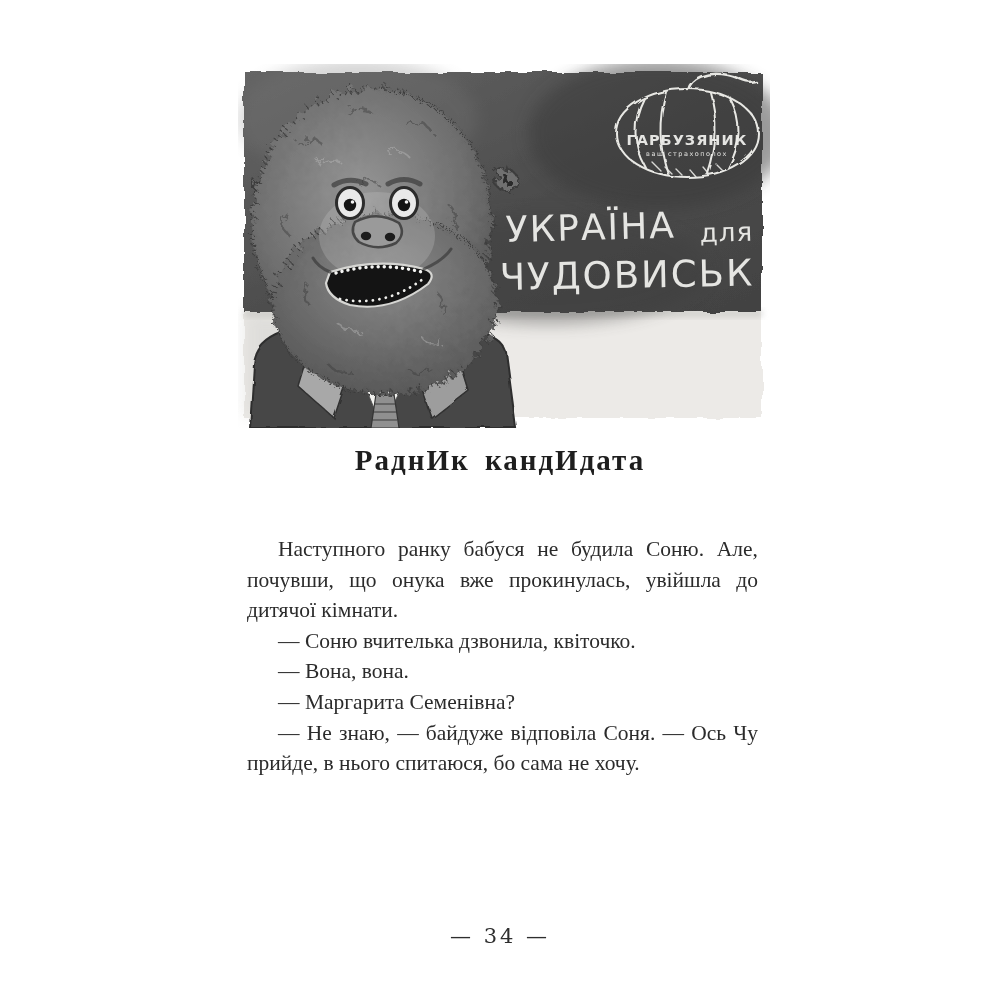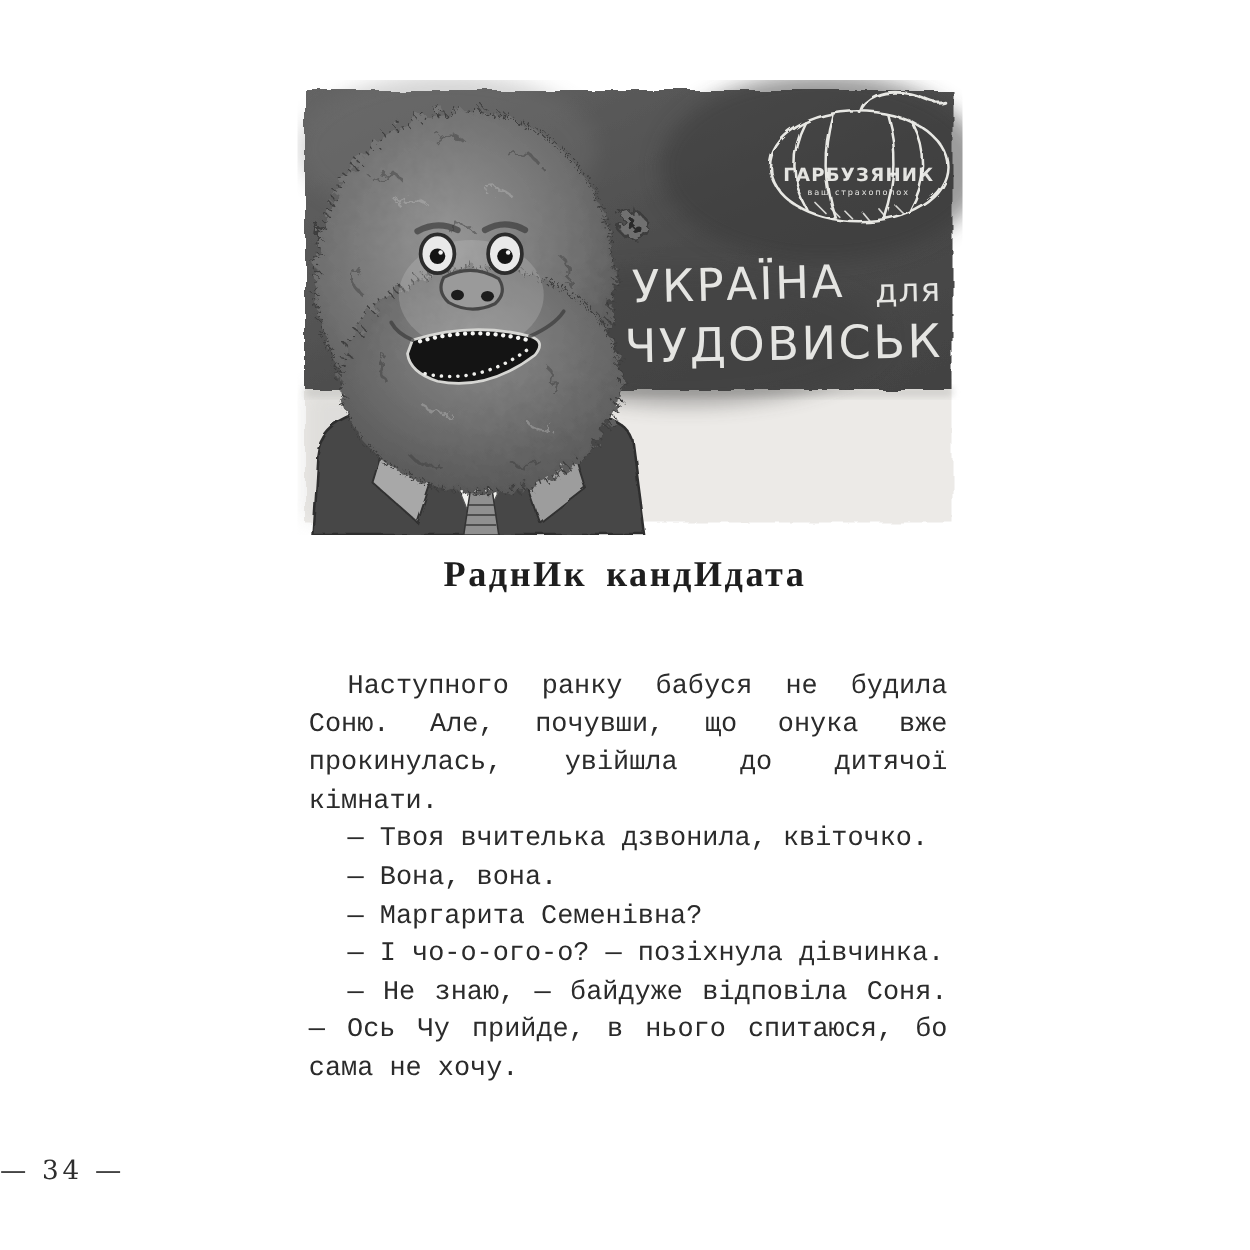--- a/index.html
+++ b/index.html
@@ -11,25 +11,25 @@
     position:absolute;left:238px;top:64px;width:532px;height:364px;margin:0;
   }
   .illustration svg{display:block;width:100%;height:100%;}
   .chapter-title{
     position:absolute;top:442px;left:0;width:100%;text-align:center;
     font-family:Liberation Serif, serif;font-weight:700;
     font-size:29px;line-height:37px;letter-spacing:2px;word-spacing:6px;color:#1e1e1e;
   }
   .body-text{
     position:absolute;left:247px;top:534px;width:511px;
-    font-size:21.5px;line-height:30.6px;text-align:justify;color:#2b2b2b;font-family:Liberation Mono, monospace;
+    font-size:21.5px;line-height:30.6px;text-align:justify;color:#2b2b2b;
   }
   .body-text p{margin:0;text-indent:31px;}
   .page-number{
-    position:absolute;top:924px;left:0;width:100%;
+    position:absolute;top:924px;left:0;width:100%;text-align:center;
     font-family:"DejaVu Serif", serif;font-size:21px;letter-spacing:3px;color:#2e2e2e;
   }
   .chalk{font-family:"DejaVu Sans", sans-serif;fill:#eeeeeb;opacity:.95;}
 </style>
 </head>
 <body>
 
 <div class="page">
 
   <figure class="illustration">
@@ -157,22 +157,21 @@
       </g>
     </svg>
   </figure>
 
   <header class="chapter-title">
     <div>РаднИк кандИдата</div>
   </header>
 
   <main class="body-text">
     <p>Наступного ранку бабуся не будила Соню. Але, почувши, що онука вже прокинулась, увійшла до дитячої кімнати.</p>
-    <p>— Твоя вчителька дзвонила, квіточко.</p>
+    <p>— Соню вчителька дзвонила, квіточко.</p>
     <p>— Вона, вона.</p>
     <p>— Маргарита Семенівна?</p>
-    <p>— І чо-о-ого-о? — позіхнула дівчинка.</p>
     <p>— Не знаю, — байдуже відповіла Соня. — Ось Чу прийде, в нього спитаюся, бо сама не хочу.</p>
   </main>
 
   <footer class="page-number">— 34 —</footer>
 
 </div>
 
 </body></html>

